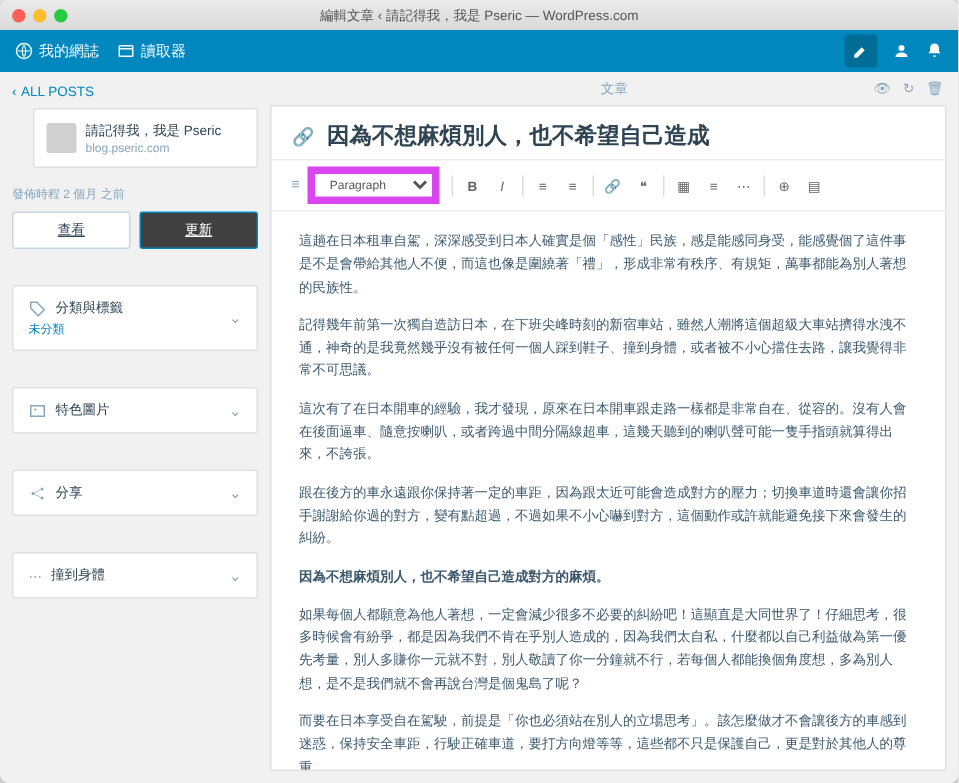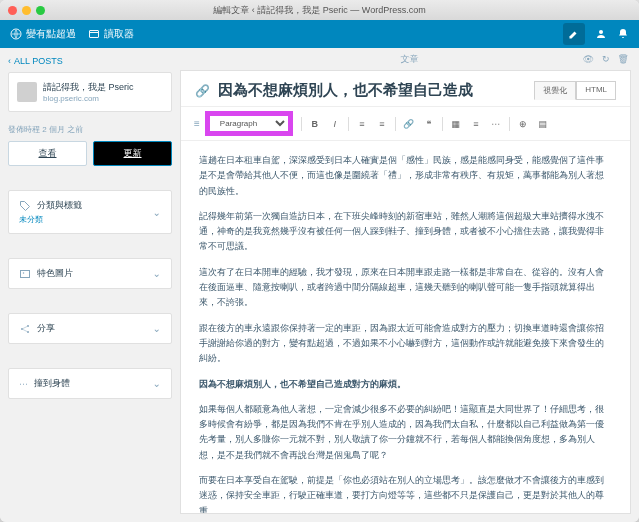--- a/index.html
+++ b/index.html
@@ -13,28 +13,28 @@
 .topbar { height:28px; background:#0087be; display:flex; align-items:center; padding:0 10px; color:#fff; font-size:10px; }
 .topbar-left { display:flex; align-items:center; gap:12px; }
 .topbar-item { display:flex; align-items:center; gap:4px; opacity:.95; }
 .topbar-right { margin-left:auto; display:flex; align-items:center; gap:10px; }
 .sq-btn { width:22px; height:22px; background:rgba(0,0,0,.2); border-radius:3px; display:flex; align-items:center; justify-content:center; }
 .ico { width:12px; height:12px; display:inline-block; }
 .main { display:flex; height:calc(100% - 48px); }
 .sidebar { width:180px; background:#f1f1f1; padding:8px; font-size:9px; color:#3d596d; overflow:hidden; }
 .back-link { color:#0087be; font-size:9px; display:flex; align-items:center; gap:3px; margin-bottom:6px; }
 .card { background:#fff; border:1px solid #e0e0e0; border-radius:2px; margin-bottom:8px; }
-.site-card { padding:8px; display:flex; align-items:center; gap:6px; }
+.site-card { padding:8px; display:flex; align-items:center; gap:6px;margin-left:14px; }
 .site-ico { width:20px; height:20px; background:#d0d0d0; border-radius:2px; }
 .site-name { font-size:9px; color:#2e4453; font-weight:500; }
 .site-url { font-size:8px; color:#87a6bc; }
 .pub-info { font-size:8px; color:#87a6bc; padding:4px 0 6px; }
 .btn-row { display:flex; gap:6px; margin-bottom:8px; }
 .btn { flex:1; padding:5px 0; text-align:center; font-size:9px; border-radius:2px; border:1px solid #c8d7e1; background:#fff; color:#2e4453;text-decoration:underline; }
-.btn.primary { background:#000000; color:#fff; border-color:#0087be; }
+.btn.primary { background:#404040; color:#fff; border-color:#0087be; }
 .panel { padding:8px 10px; display:flex; align-items:center; justify-content:space-between;margin-top:24px; }
 .panel-title { font-size:9px; color:#2e4453; display:flex; align-items:center; gap:6px; }
 .panel-sub { font-size:8px; color:#0087be; margin-top:2px; }
 .chev { color:#87a6bc; font-size:10px; }
 .content { flex:1; background:#f1f1f1; display:flex; flex-direction:column; overflow:hidden; }
 .content-top { height:22px; display:flex; align-items:center; justify-content:center; font-size:9px; color:#87a6bc; position:relative; }
 .content-icons { position:absolute; right:10px; display:flex; gap:8px; color:#87a6bc; }
 .editor-wrap { flex:1; background:#fff; margin:0 8px 8px 0; border:1px solid #e0e0e0; overflow:hidden; display:flex; flex-direction:column; }
 .title-row { display:flex; align-items:center; padding:10px 14px 6px; border-bottom:1px solid #eee; }
 .link-ico { color:#87a6bc; margin-right:8px; font-size:12px; }
@@ -65,21 +65,21 @@
     <div class="titlebar-text">編輯文章 ‹ 請記得我，我是 Pseric — WordPress.com</div>
   </div>
 
   <div class="topbar">
     <div class="topbar-left">
       <div class="topbar-item">
         <svg class="ico" viewBox="0 0 24 24">
             <circle cx="12" cy="12" r="10" fill="none" stroke="#fff" stroke-width="2"></circle>
             <path d="M4 12h16M12 4c3 4 3 12 0 16M12 4c-3 4-3 12 0 16" stroke="#fff" stroke-width="1.5" fill="none"></path>
           </svg>
-        <span>變有點超過</span>
+        <span>我的網誌</span>
       </div>
       <div class="topbar-item">
         <svg class="ico" viewBox="0 0 24 24">
             <rect x="3" y="5" width="18" height="14" rx="1" fill="none" stroke="#fff" stroke-width="2"></rect>
             <line x1="3" y1="9" x2="21" y2="9" stroke="#fff" stroke-width="2"></line>
           </svg>
         <span>讀取器</span>
       </div>
     </div>
     <div class="topbar-right">
@@ -167,24 +167,20 @@
         <div class="content-icons">
           <span>👁</span>
           <span>↻</span>
           <span>🗑</span>
         </div>
       </div>
       <div class="editor-wrap">
         <div class="title-row">
           <span class="link-ico">🔗</span>
           <div class="post-title">因為不想麻煩別人，也不希望自己造成</div>
-          <div class="tabs">
-            <div class="tab active">視覺化</div>
-            <div class="tab">HTML</div>
-          </div>
         </div>
         <div class="toolbar">
           <span class="toggle-ico">≡</span>
           <select class="fmt-select"><option>Paragraph</option></select>
           <div class="sep"></div>
           <div class="tb-btn">
               <b>B</b>
             </div>
           <div class="tb-btn">
               <i>I</i>

